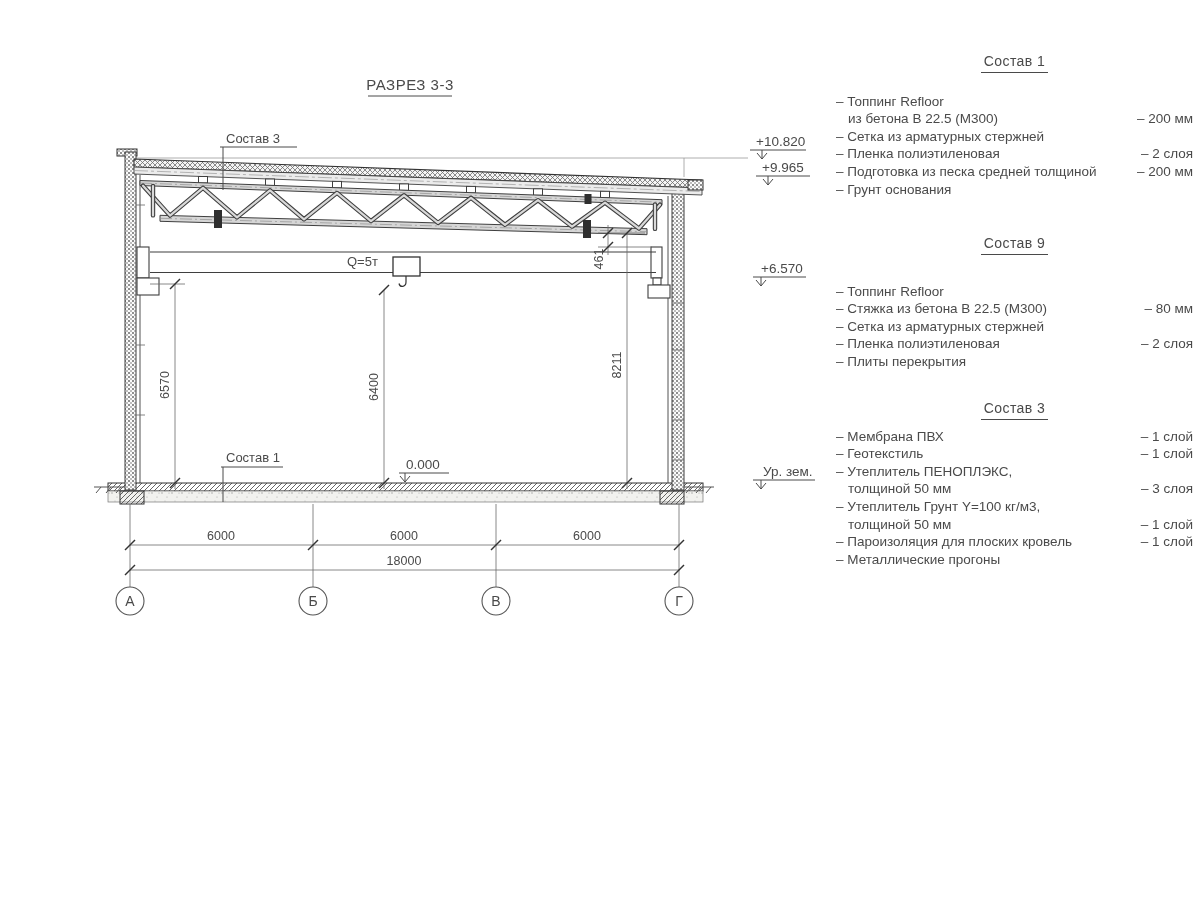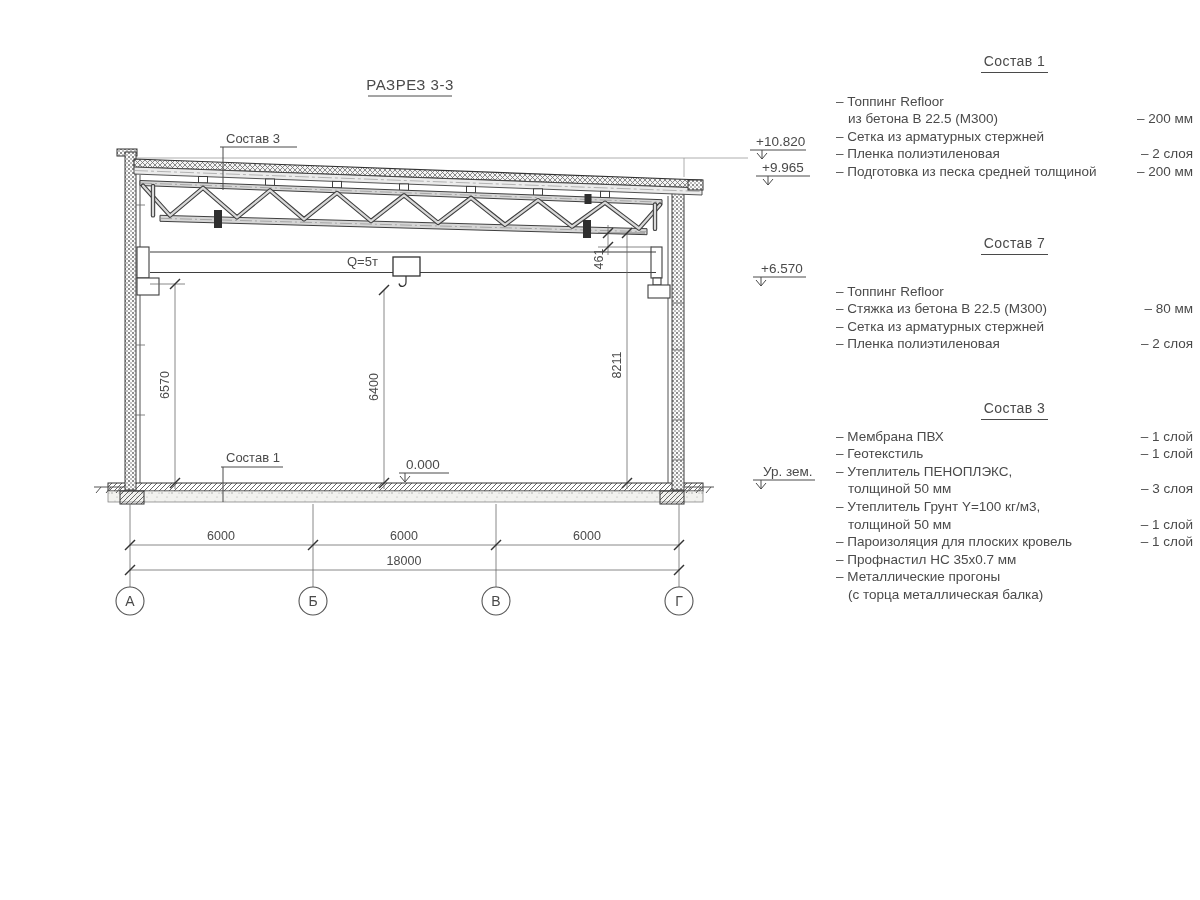--- a/index.html
+++ b/index.html
@@ -282,41 +282,49 @@
             <span class="v"></span>
           </div>
         <div class="row">
             <span class="t">– Пленка полиэтиленовая</span>
             <span class="v">– 2 слоя</span>
           </div>
         <div class="row">
             <span class="t">– Подготовка из песка средней толщиной</span>
             <span class="v">– 200 мм</span>
           </div>
+        <div class="row">
+            <span class="t">– Грунт основания</span>
+            <span class="v"></span>
+          </div>
       </div>
     </div>
 
     <div class="sec" style="top:235px;">
-      <div class="sec-title"><span>Состав 7</span></div>
+      <div class="sec-title"><span>Состав 9</span></div>
       <div class="rows" style="margin-top:28px;">
         <div class="row">
             <span class="t">– Топпинг Refloor</span>
             <span class="v"></span>
           </div>
         <div class="row">
             <span class="t">– Стяжка из бетона В 22.5 (М300)</span>
             <span class="v">– 80 мм</span>
           </div>
         <div class="row">
             <span class="t">– Сетка из арматурных стержней</span>
             <span class="v"></span>
           </div>
         <div class="row">
             <span class="t">– Пленка полиэтиленовая</span>
             <span class="v">– 2 слоя</span>
+          </div>
+        <div class="row">
+            <span class="t">– Плиты перекрытия</span>
+            <span class="v"></span>
           </div>
       </div>
     </div>
 
     <div class="sec" style="top:400px;">
       <div class="sec-title"><span>Состав 3</span></div>
       <div class="rows" style="margin-top:8px;">
         <div class="row">
             <span class="t">– Мембрана ПВХ</span>
             <span class="v">– 1 слой</span>
@@ -339,28 +347,20 @@
           </div>
         <div class="row ind">
             <span class="t">толщиной 50 мм</span>
             <span class="v">– 1 слой</span>
           </div>
         <div class="row">
             <span class="t">– Пароизоляция для плоских кровель</span>
             <span class="v">– 1 слой</span>
           </div>
         <div class="row">
-            <span class="t">– Профнастил НС 35х0.7 мм</span>
-            <span class="v"></span>
-          </div>
-        <div class="row">
             <span class="t">– Металлические прогоны</span>
-            <span class="v"></span>
-          </div>
-        <div class="row ind">
-            <span class="t">(с торца металлическая балка)</span>
             <span class="v"></span>
           </div>
       </div>
     </div>
 
   </div>
 </div>
 
 </body></html>

